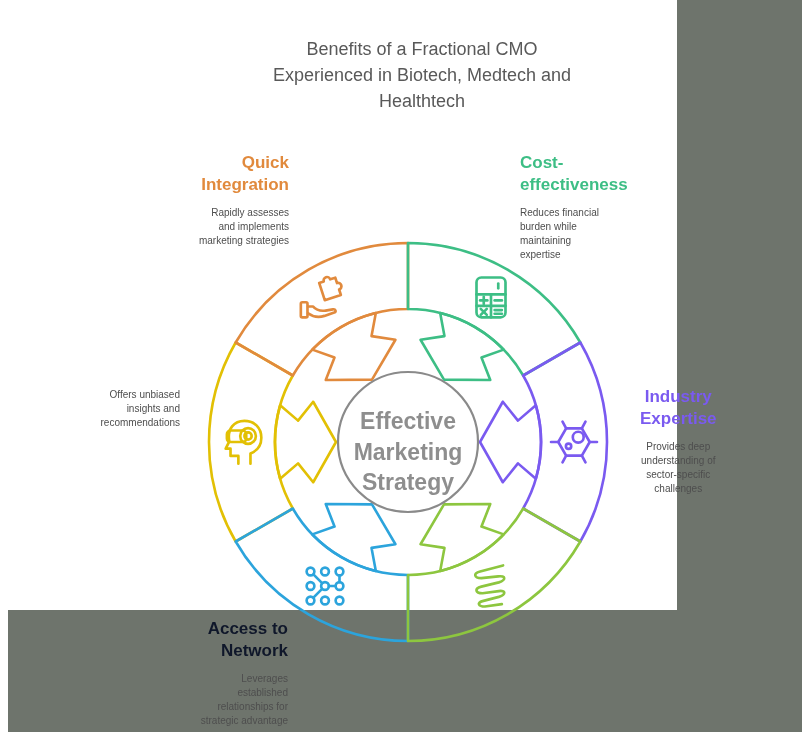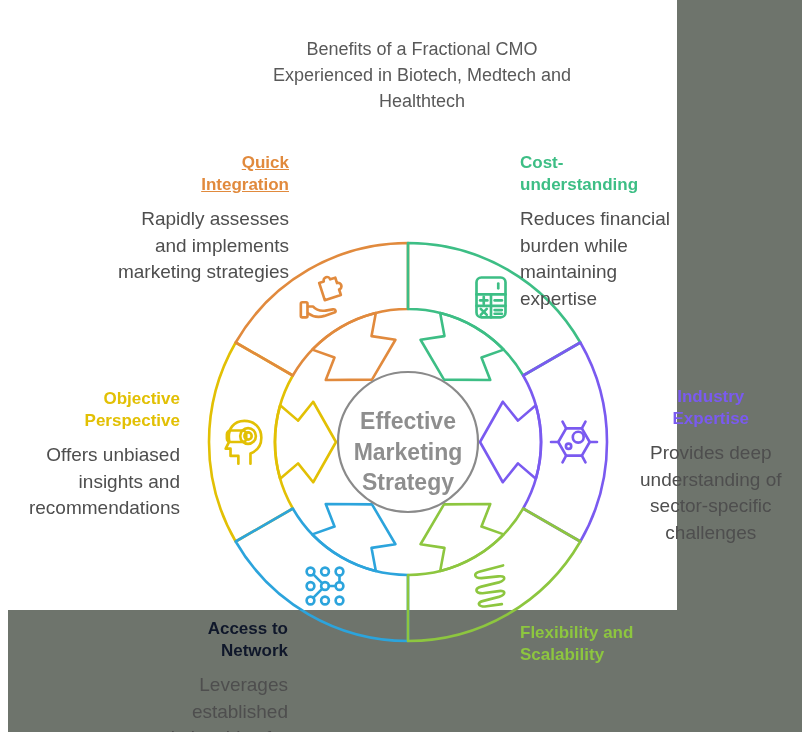--- a/index.html
+++ b/index.html
@@ -6,21 +6,21 @@
   body{font-family:"Liberation Sans",sans-serif;}
   .stage{position:relative;width:802px;height:732px;overflow:hidden;background:#6E746C;margin-left:8px;}
   .white-panel{position:absolute;left:0;top:0;width:669px;height:610px;background:#ffffff;}
   .page-title{position:absolute;left:214px;top:36px;width:400px;margin:0;
     font-size:18px;line-height:1.45;font-weight:normal;text-align:center;white-space:pre-line;}
   .wheel{position:absolute;left:0;top:0;width:802px;height:732px;}
   .center-label{position:absolute;left:320px;top:406px;width:160px;text-align:center;
     font-size:23px;font-weight:bold;line-height:1.33;white-space:pre-line;}
   .label-block{position:absolute;}
   .label-block h3{margin:0 0 10px 0;font-size:17px;font-weight:bold;line-height:1.3;white-space:pre-line;}
-  .label-block p{margin:0;font-size:19px;line-height:1.4;white-space:pre-line;}
+  .label-block p{margin:0;font-size:10px;line-height:1.4;white-space:pre-line;}
   .lb-quick{right:521px;top:152px;text-align:right;}
   .lb-cost{left:512px;top:152px;text-align:left;}
   .lb-industry{left:632px;top:386px;text-align:center;}
   .lb-flex{left:512px;top:622px;text-align:left;}
   .lb-network{right:522px;top:618px;text-align:right;}
   .lb-objective{right:630px;top:388px;text-align:right;}
   .icon{position:absolute;width:58px;height:58px;}
   .icon svg{width:100%;height:100%;display:block;}
   .icon svg *{fill:none;stroke:currentColor;stroke-width:2.2;stroke-linecap:round;stroke-linejoin:round;}
   .ic-quick{left:288px;top:269px;}
@@ -55,57 +55,53 @@
 
   <h1 class="page-title" style="color: rgb(89, 89, 89);">Benefits of a Fractional CMO
 Experienced in Biotech, Medtech and
 Healthtech</h1>
 
   <div class="center-label" style="color: rgb(142, 142, 142);">Effective
 Marketing
 Strategy</div>
 
   <div class="label-block lb-quick">
-    <h3 style="color: rgb(225, 138, 61); text-decoration: underline;">Quick
+    <h3 style="color: rgb(225, 138, 61);">Quick
 Integration</h3>
     <p style="color: rgb(78, 78, 78);">Rapidly assesses
 and implements
 marketing strategies</p>
   </div>
   <div class="label-block lb-cost">
     <h3 style="color: rgb(61, 190, 133);">Cost-
-understanding</h3>
+effectiveness</h3>
     <p style="color: rgb(78, 78, 78);">Reduces financial
 burden while
 maintaining
 expertise</p>
   </div>
   <div class="label-block lb-industry">
     <h3 style="color: rgb(122, 90, 240);">Industry
 Expertise</h3>
     <p style="color: rgb(78, 78, 78);">Provides deep
 understanding of
 sector-specific
 challenges</p>
   </div>
   <div class="label-block lb-flex">
-    <h3 style="color: rgb(141, 198, 63);">Flexibility and
-Scalability</h3>
   </div>
   <div class="label-block lb-network">
     <h3 style="color: #0f172a;">Access to
 Network</h3>
     <p style="color: rgb(78, 78, 78);">Leverages
 established
 relationships for
 strategic advantage</p>
   </div>
   <div class="label-block lb-objective">
-    <h3 style="color: rgb(226, 192, 4);">Objective
-Perspective</h3>
     <p style="color: rgb(78, 78, 78);">Offers unbiased
 insights and
 recommendations</p>
   </div>
 
   <div class="icon ic-quick" style="color: rgb(225, 138, 61);">
     <svg viewBox="0 0 48 48">
       <g transform="rotate(-18 28 16)">
         <path d="M21 9 L25 9 A2.8 2.8 0 1 1 30.6 9 L35 9 L35 13.7 A2.8 2.8 0 1 1 35 19.3 L35 24 L21 24 Z"></path>
       </g>

